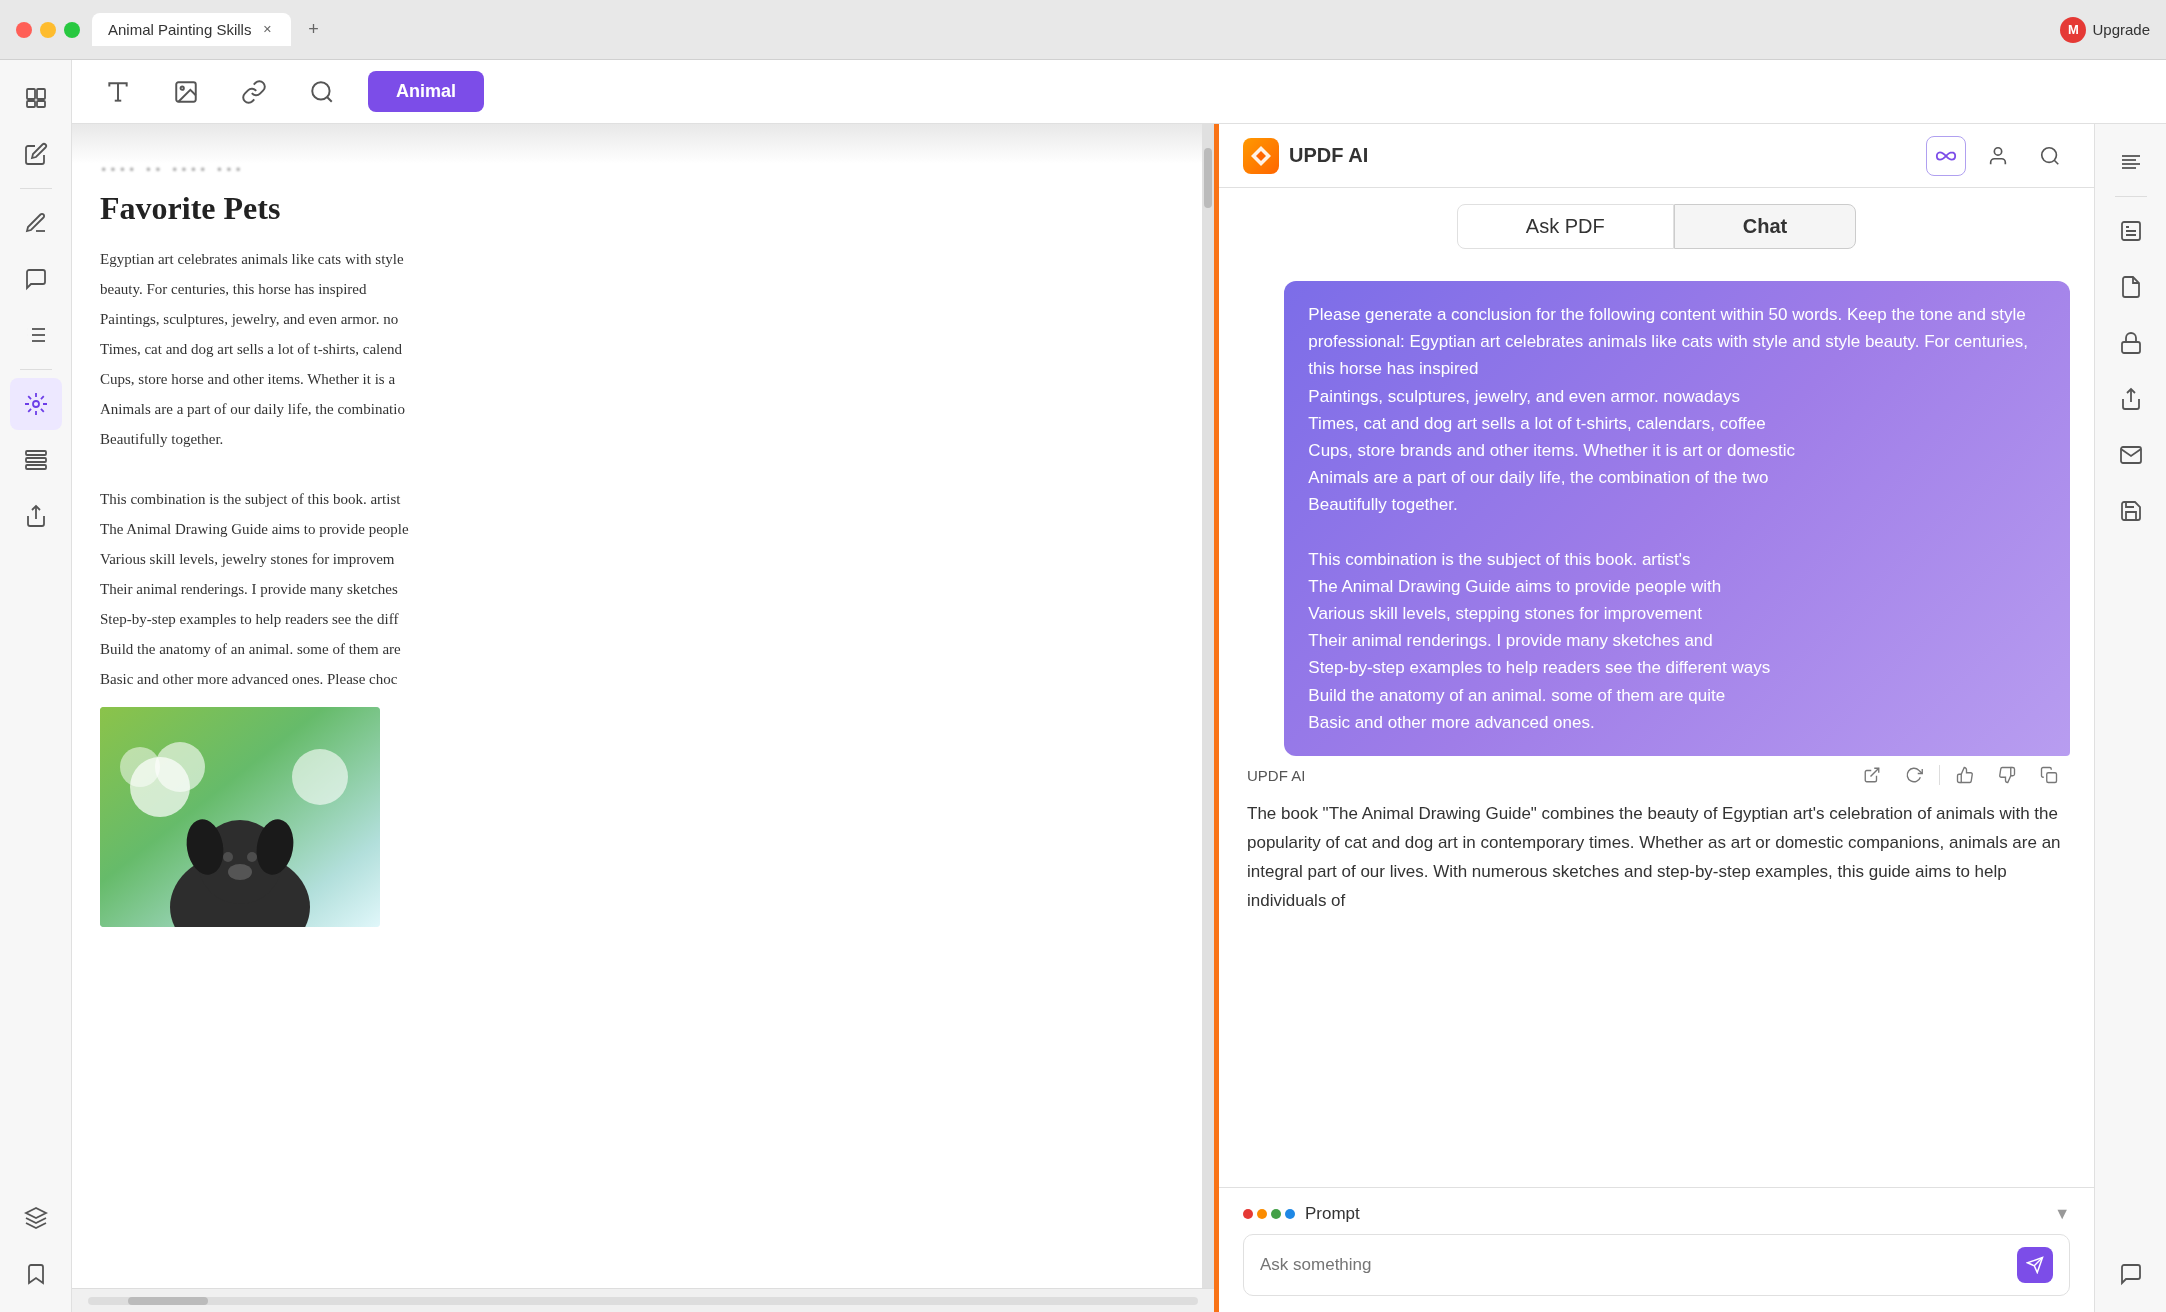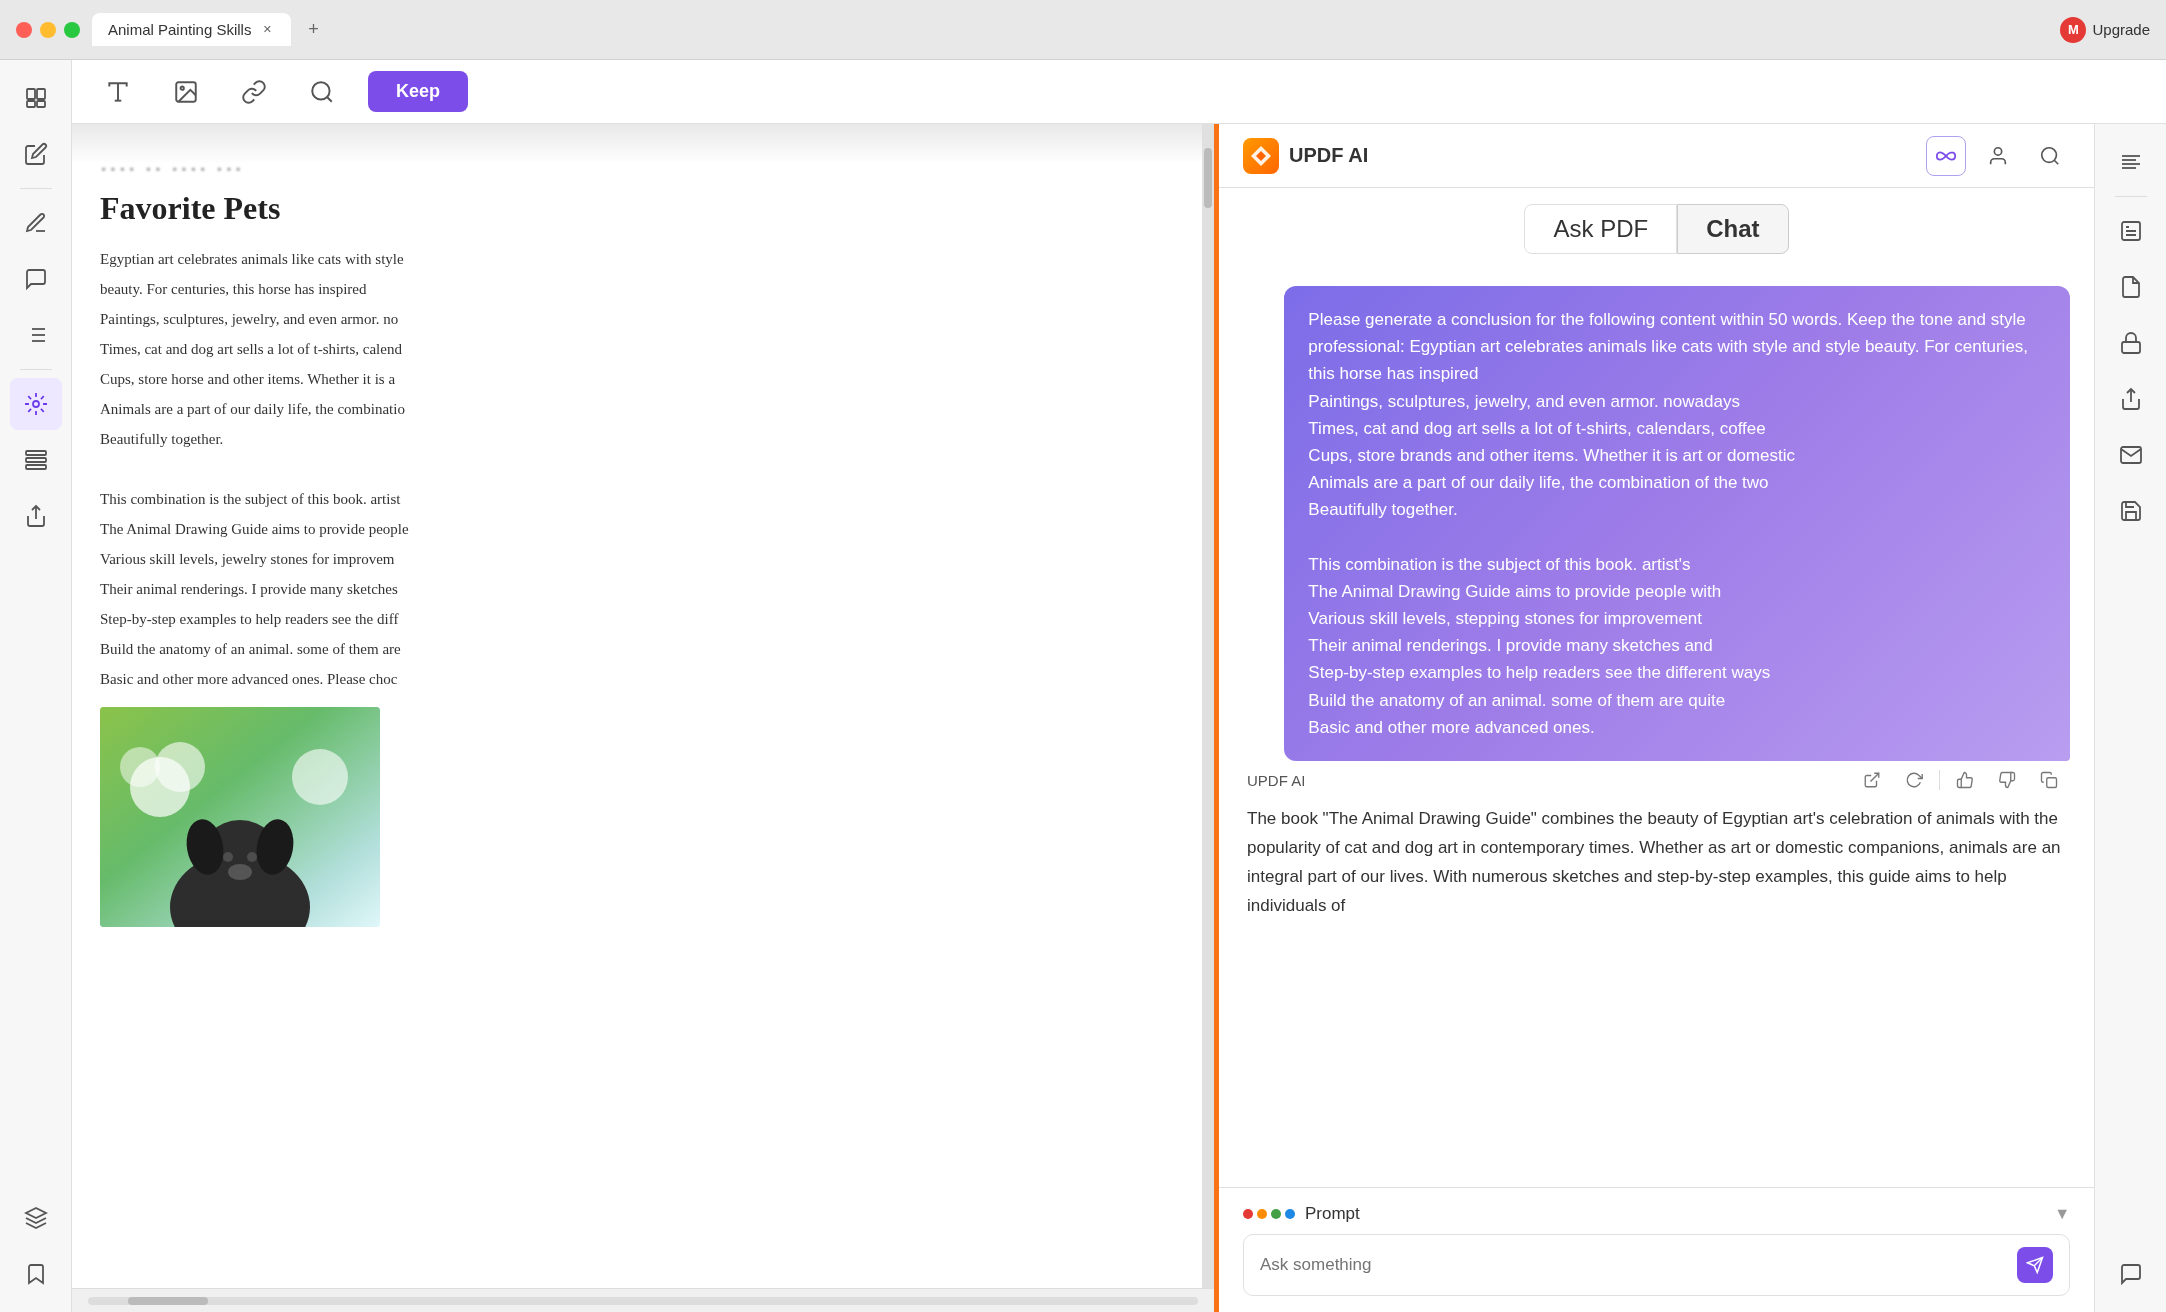--- a/index.html
+++ b/index.html
@@ -308,22 +308,22 @@
 
     
     .tab-switcher {
       display: flex;
       align-items: center;
       justify-content: center;
       padding: 16px 24px;
       gap: 0;
     }
     .tab-option {
-      padding: 10px 28px;
-      font-size: 24px;
+      padding: 10px 68px;
+      font-size: 20px;
       border: 1.5px solid #e0e0e0;
       cursor: pointer;
       background: white;
       color: #333;
     }
     .tab-option:first-child {
       border-radius: 8px 0 0 8px;
     }
     .tab-option:last-child {
       border-radius: 0 8px 8px 0;
@@ -612,21 +612,21 @@
           <path d="M10 13a5 5 0 0 0 7.54.54l3-3a5 5 0 0 0-7.07-7.07l-1.72 1.71"></path>
           <path d="M14 11a5 5 0 0 0-7.54-.54l-3 3a5 5 0 0 0 7.07 7.07l1.71-1.71"></path>
         </svg>
       </div>
       <div class="toolbar-icon">
         <svg width="26" height="26" viewBox="0 0 24 24" fill="none" stroke="currentColor" stroke-width="1.8">
           <circle cx="11" cy="11" r="8"></circle>
           <line x1="21" y1="21" x2="16.65" y2="16.65"></line>
         </svg>
       </div>
-      <button class="apply-btn">Keep</button>
+      <button class="apply-btn">Animal</button>
     </div>
 
     <div class="content-area">
 
       <div class="pdf-viewer">
         <div style="display:flex; flex:1; overflow:hidden; position:relative;">
           <div class="pdf-content">
             <div class="pdf-fade-top"></div>
 
             <div style="font-size:22px; color:#aaa; font-weight:bold; letter-spacing:2px; margin-bottom:8px; filter:blur(1px);">···· ·· ···· ···</div>

